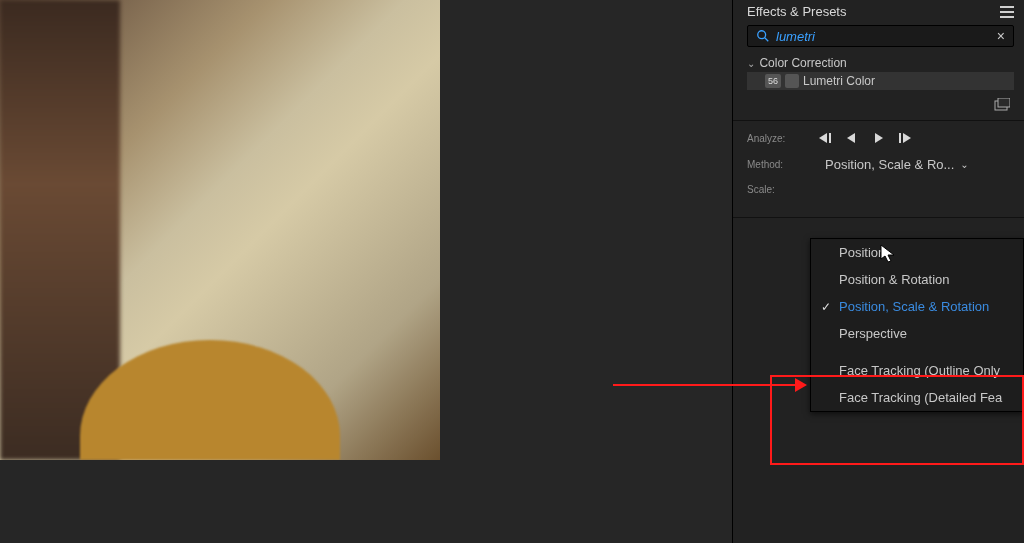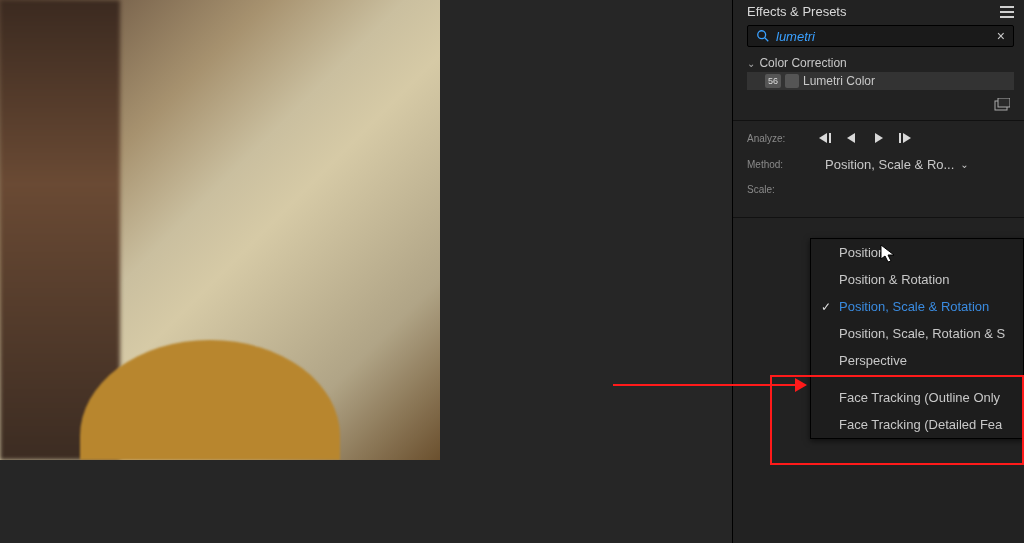--- a/index.html
+++ b/index.html
@@ -385,24 +385,20 @@
   <div class="item">
     <span class="check"></span>
     <span class="label">Position &amp; Rotation</span>
   </div>
   <div class="item selected">
     <span class="check">✓</span>
     <span class="label">Position, Scale &amp; Rotation</span>
   </div>
   <div class="item">
     <span class="check"></span>
-    <span class="label">Position, Scale, Rotation &amp; S</span>
-  </div>
-  <div class="item">
-    <span class="check"></span>
     <span class="label">Perspective</span>
   </div>
   <div class="separator"></div>
   <div class="item">
     <span class="check"></span>
     <span class="label">Face Tracking (Outline Only</span>
   </div>
   <div class="item">
     <span class="check"></span>
     <span class="label">Face Tracking (Detailed Fea</span>

